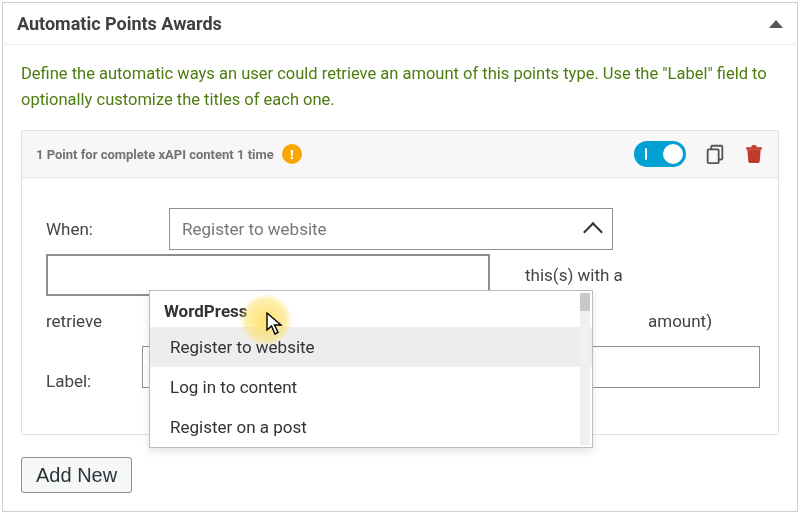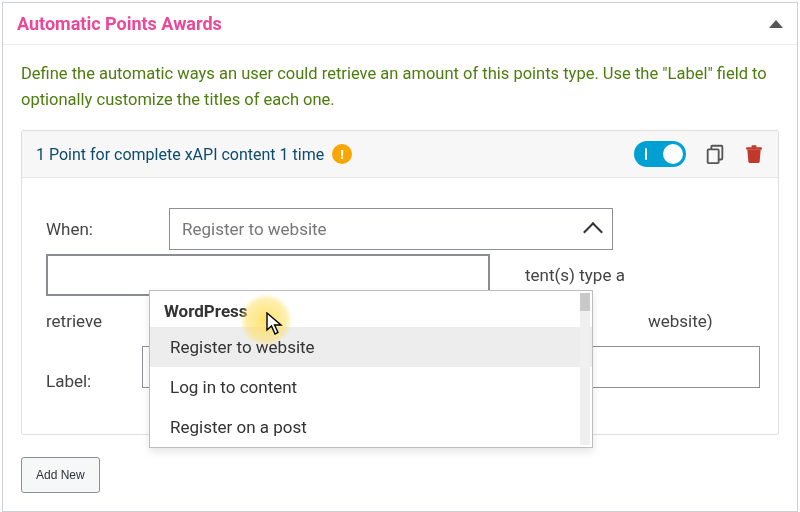--- a/index.html
+++ b/index.html
@@ -1,29 +1,29 @@
 <!DOCTYPE html>
 <html><head>
 <meta charset="utf-8">
 <style>
   * { box-sizing: border-box; margin: 0; padding: 0; }
   body { font-family: -apple-system, "Segoe UI", Roboto, Arial, sans-serif; background: #fff; width: 800px; height: 512px; overflow: hidden; position: relative; }
 
   .panel { border: 1px solid #ccd0d4; margin: 2px; background: #fff; }
   .panel-header { display: flex; align-items: center; justify-content: space-between; padding: 10px 14px; border-bottom: 1px solid #eee; }
-  .panel-header h2 { font-size: 18px; font-weight: 700; color: #ec4899; }
+  .panel-header h2 { font-size: 18px; font-weight: 700; color: #404040; }
   .collapse-caret { width: 0; height: 0; border-left: 7px solid transparent; border-right: 7px solid transparent; border-bottom: 8px solid #555; cursor: pointer; }
 
   .panel-body { padding: 16px 18px 18px; }
   .desc { font-size: 16.5px; color: #4d7c0f; line-height: 1.55; margin-bottom: 18px; }
 
   .rule-card { border: 1px solid #dfdfdf; background: #f7f7f7; border-radius: 2px; }
   .rule-header { display: flex; align-items: center; justify-content: space-between; padding: 10px 14px; border-bottom: 1px solid #e5e5e5; background: #f7f7f7; }
   .rule-title-wrap { display: flex; align-items: center; gap: 8px; }
-  .rule-title { font-size: 16px; font-weight: 400; color: #0c4a6e; }
+  .rule-title { font-size: 13px; font-weight: 700; color: #737373; }
   .warn-icon { width: 20px; height: 20px; border-radius: 50%; background: #f9a602; display: inline-flex; align-items: center; justify-content: center; color: #fff; font-weight: 900; font-size: 13px; }
 
   .rule-actions { display: flex; align-items: center; gap: 18px; }
 
   .toggle { width: 52px; height: 26px; background: #00a0d2; border-radius: 13px; position: relative; cursor: pointer; }
   .toggle .dot { position: absolute; top: 3px; right: 3px; width: 20px; height: 20px; background: #fff; border-radius: 50%; }
   .toggle .line { position: absolute; left: 11px; top: 7px; width: 2px; height: 12px; background: rgba(255,255,255,0.95); border-radius: 1px; }
 
   .copy-icon svg, .trash-icon svg { display: block; }
 
@@ -39,21 +39,21 @@
 
   .label-input { position: absolute; left: 120px; top: 168px; width: 618px; height: 42px; border: 1px solid #8c8f94; background: #fff; }
 
   .dropdown { position: absolute; left: 127px; top: 112px; width: 444px; border: 1px solid #bdbdbd; background: #fff; box-shadow: 0 4px 8px rgba(0,0,0,0.1); z-index: 20; }
   .dd-scroll { position: absolute; right: 2px; top: 2px; width: 10px; bottom: 2px; background: #f0f0f0; }
   .dd-thumb { position: absolute; top: 0; left: 0; right: 0; height: 18px; background: #c9c9c9; }
   .dd-group { padding: 10px 14px 6px; font-weight: 700; font-size: 17px; color: #333; }
   .dd-opt { padding: 10px 20px; font-size: 17px; color: #333; cursor: pointer; }
   .dd-opt.hover { background: #ededed; }
 
-  .add-btn { margin-top: 22px; height: 36px; padding: 0 14px; border: 1px solid #8c8f94; background: #f6f7f7; font-size: 12px; color: #2c3338; border-radius: 3px; cursor: pointer; }
+  .add-btn { margin-top: 22px; height: 36px; padding: 0 14px; border: 1px solid #8c8f94; background: #f6f7f7; font-size: 20px; color: #2c3338; border-radius: 3px; cursor: pointer; }
 
   .cursor-spot { position: absolute; width: 52px; height: 52px; background: radial-gradient(circle, rgba(255,223,93,0.9) 0%, rgba(255,223,93,0.5) 55%, rgba(255,223,93,0) 72%); border-radius: 50%; z-index: 30; pointer-events: none; }
   .cursor-arrow { position: absolute; z-index: 31; pointer-events: none; }
 </style>
 </head>
 <body>
 
 <div class="panel">
   <div class="panel-header">
     <h2>Automatic Points Awards</h2>
@@ -93,27 +93,27 @@
         <div class="row">
           <span class="lab">When:</span>
           <div class="combo">
             <span>Register to website</span>
             <span class="chev"></span>
           </div>
         </div>
 
         <div class="row">
           <input class="search-input" type="text" style="">
-          <span class="tail">tent(s) type a</span>
+          <span class="tail">this(s) with a</span>
         </div>
 
         <div class="row">
           <span class="lab">retrieve</span>
           <span style="width:444px"></span>
-          <span class="tail">website)</span>
+          <span class="tail">amount)</span>
         </div>
 
         <div class="row" style="margin-top:14px">
           <span class="lab">Label:</span>
         </div>
 
         <div class="label-input"></div>
 
         <div class="dropdown">
           <div class="dd-scroll">

